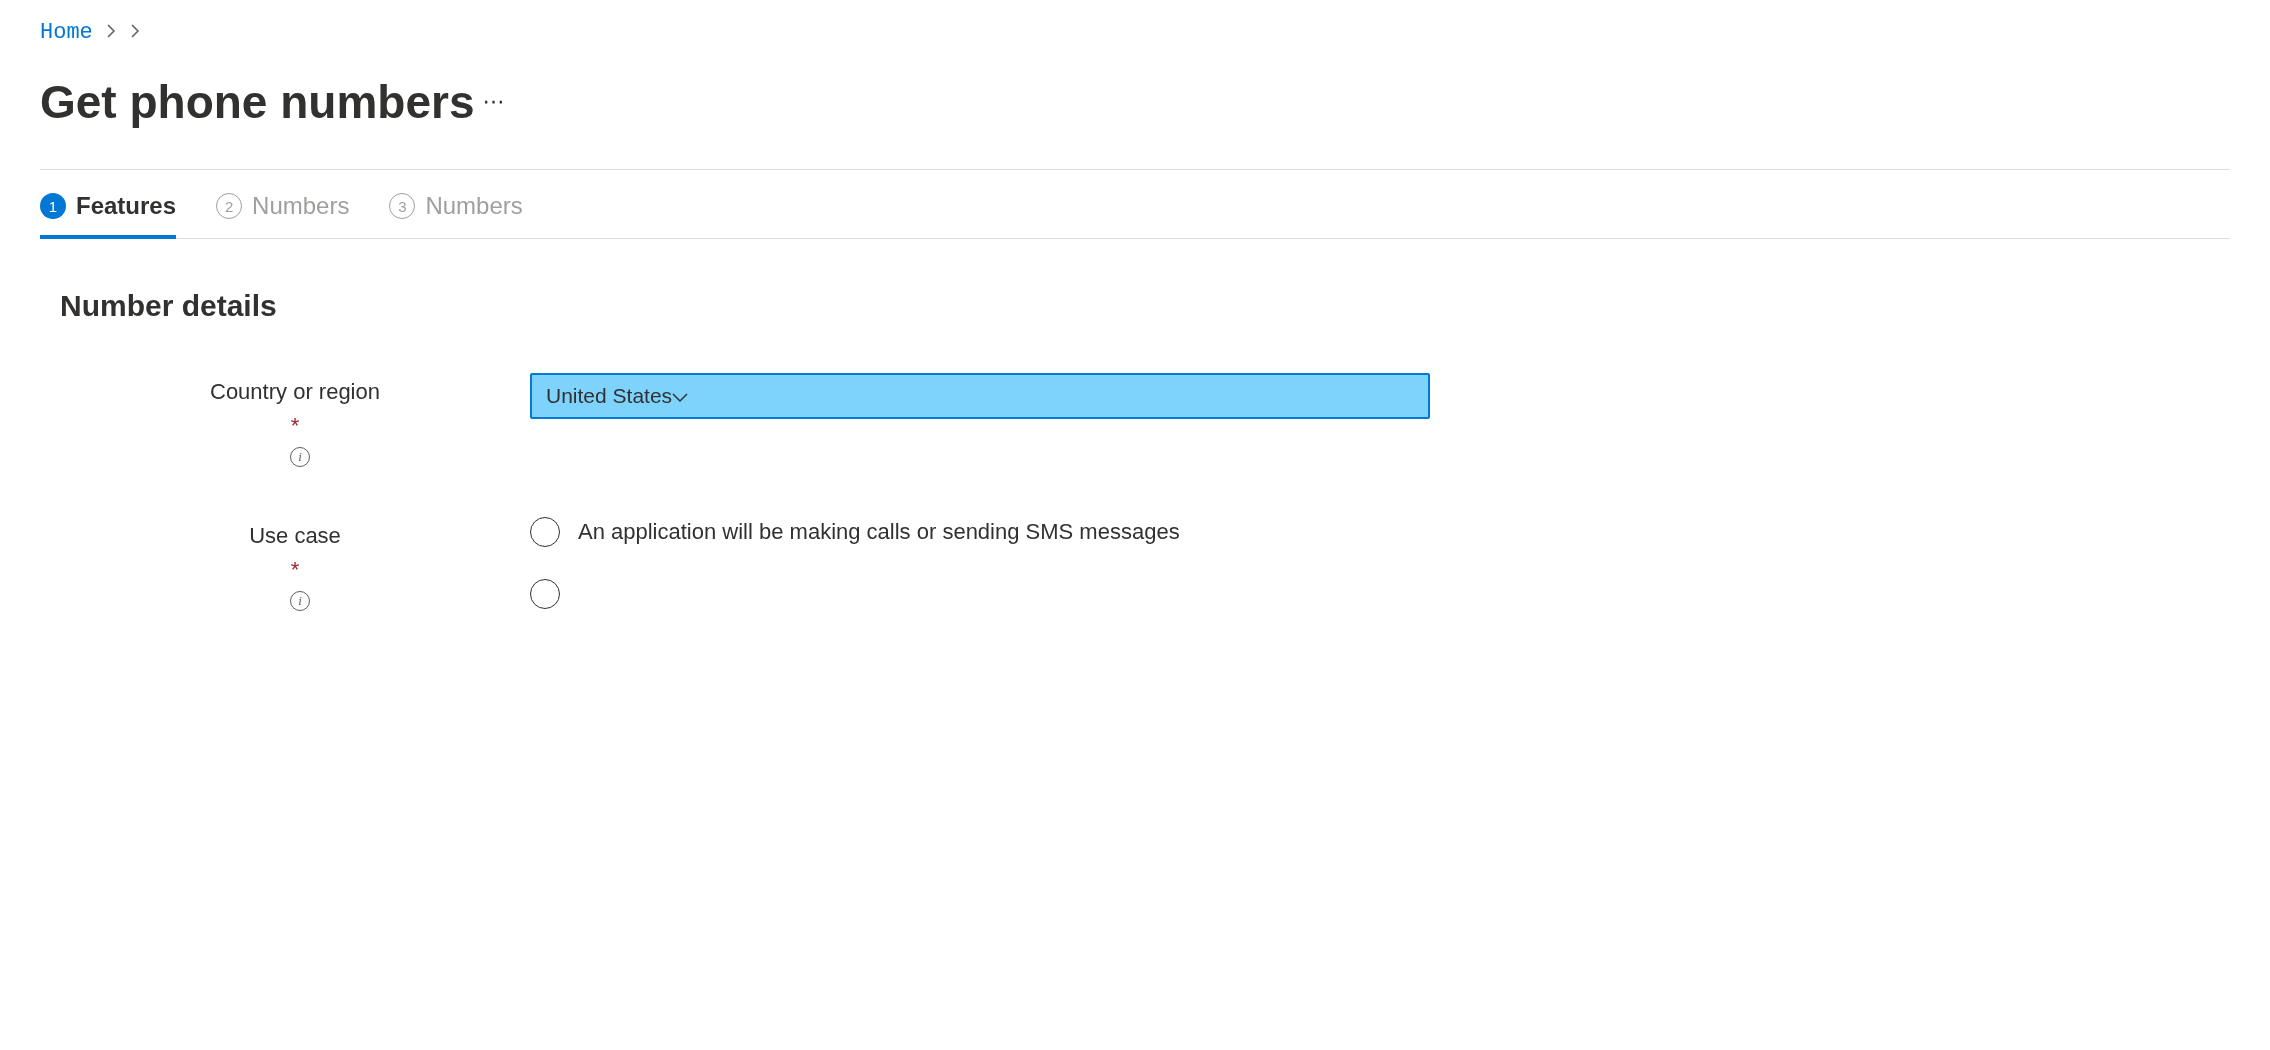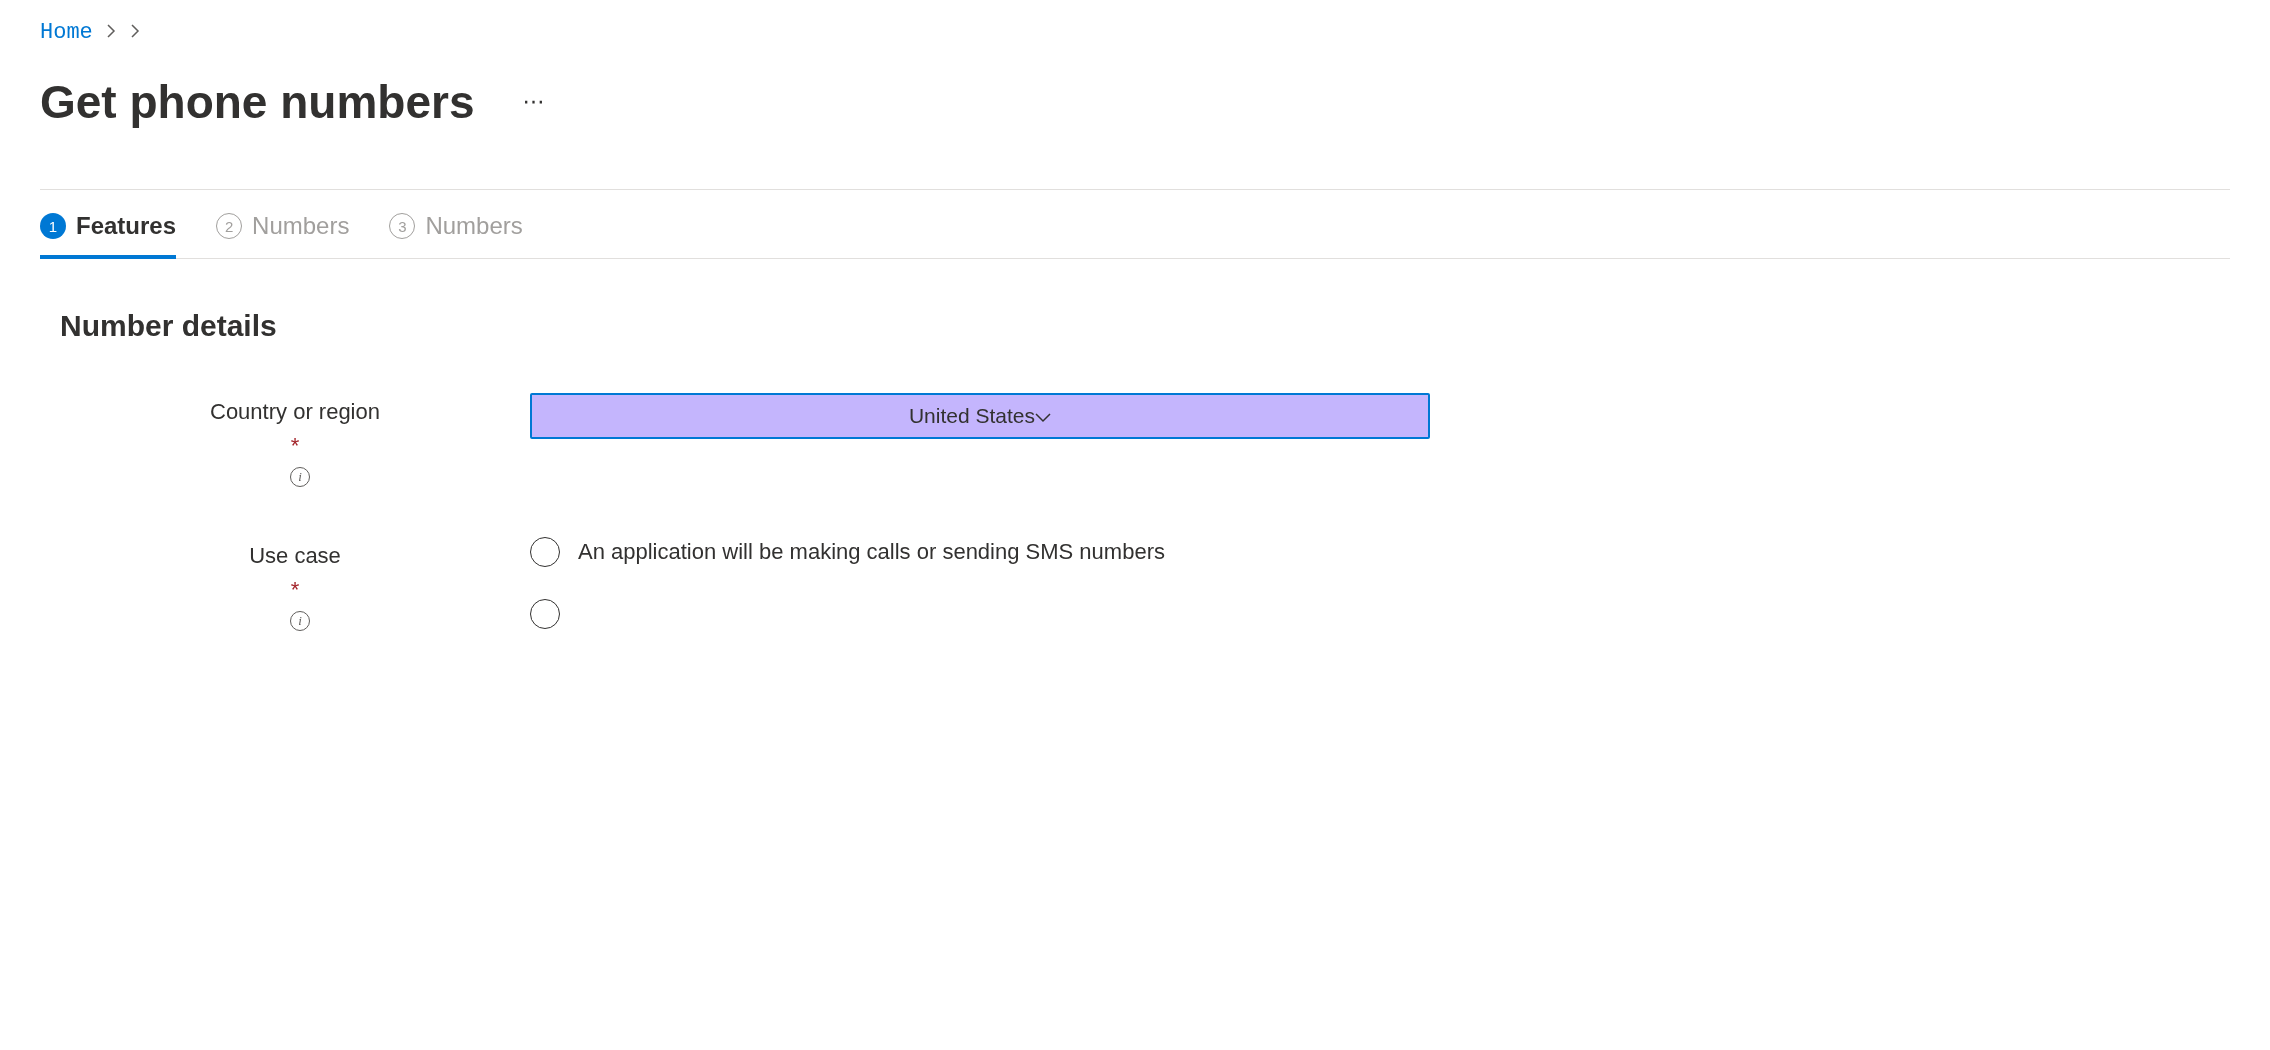--- a/index.html
+++ b/index.html
@@ -23,22 +23,21 @@
     cursor: pointer;
     font-family: Liberation Mono, monospace;
   }
   .breadcrumb .chev {
     color: #605e5c;
     font-size: 18px;
   }
   .title-row {
     display: flex;
     align-items: center;
-    gap: 40px;
-    margin-bottom: 60px;
+    margin-bottom: 40px;
   }
   h1.page-title {
     font-size: 46px;
     font-weight: 600;
     color: #323130;
   }
   .more-btn {
     font-size: 22px;
     color: #323130;
     cursor: pointer;
@@ -147,26 +146,26 @@
   .input-col {
     flex: 0 0 900px;
   }
   .select-box {
     width: 100%;
     height: 46px;
     border: 2px solid #0078d4;
     border-radius: 2px;
     display: flex;
     align-items: center;
-    justify-content: center;
+    justify-content: flex-start;
     padding: 0 14px;
     font-size: 21px;
     color: #323130;
     cursor: pointer;
-    background: #c4b5fd;
+    background: #7dd3fc;
   }
   .select-box .chevron {
     color: #323130;
   }
   .radio-group {
     display: flex;
     flex-direction: column;
     gap: 32px;
   }
   .radio-option {
@@ -250,21 +249,21 @@
   <div class="form-row">
     <div class="label-col">
       <span>Use case</span>
       <span class="req">*</span>
       <span class="info-icon">i</span>
     </div>
     <div class="input-col">
       <div class="radio-group">
         <label class="radio-option">
           <span class="radio-circle"></span>
-          <span class="radio-label">An application will be making calls or sending SMS numbers</span>
+          <span class="radio-label">An application will be making calls or sending SMS messages</span>
         </label>
         <label class="radio-option">
           <span class="radio-circle"></span>
         </label>
       </div>
     </div>
   </div>
 
 </div>
 

